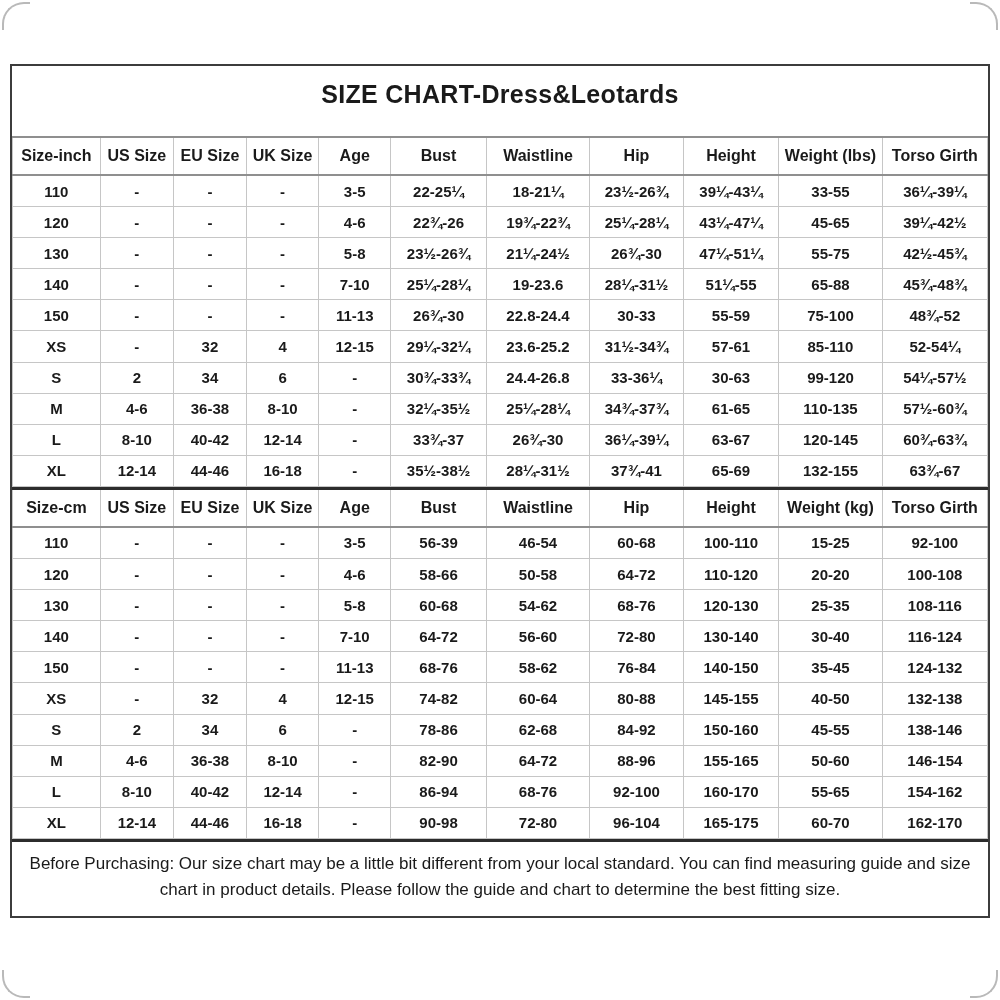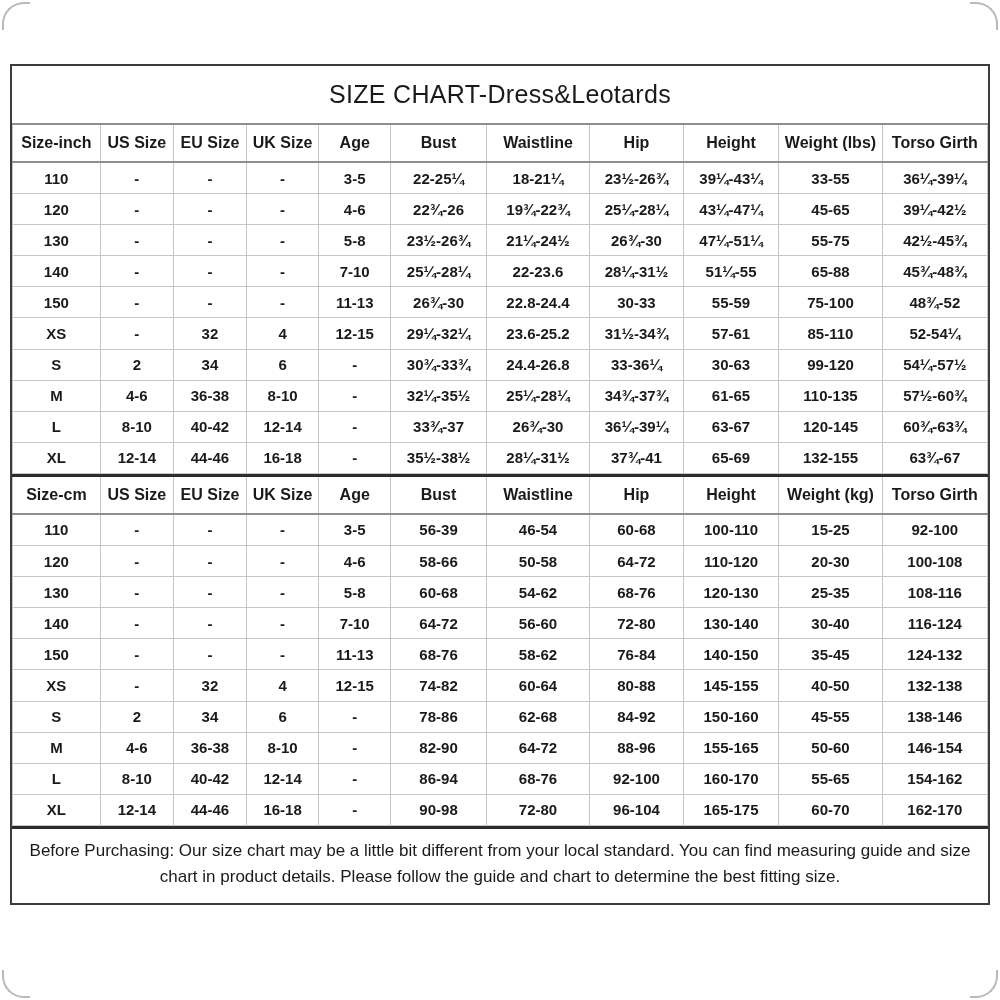--- a/index.html
+++ b/index.html
@@ -25,25 +25,25 @@
 
   .chart-box {
     position: absolute;
     left: 10px;
     top: 64px;
     width: 976px;
     border: 2px solid #3c3c3c;
     background: #fff;
   }
   .chart-title {
-    height: 57px;
+    height: 70px;
     line-height: 57px;
     text-align: center;
     font-size: 25px;
-    font-weight: 400;
+    font-weight: 700;
     letter-spacing: 0.3px;
     white-space: nowrap;
   }
   table.size-table {
     width: 100%;
     border-collapse: collapse;
     table-layout: fixed;
   }
   table.size-table th,
   table.size-table td {
@@ -168,21 +168,21 @@
           <td>55-75</td>
           <td>42½-45¾</td>
         </tr>
         <tr>
           <td>140</td>
           <td>-</td>
           <td>-</td>
           <td>-</td>
           <td>7-10</td>
           <td>25¼-28¼</td>
-          <td>22-23.6</td>
+          <td>19-23.6</td>
           <td>28¼-31½</td>
           <td>51¼-55</td>
           <td>65-88</td>
           <td>45¾-48¾</td>
         </tr>
         <tr>
           <td>150</td>
           <td>-</td>
           <td>-</td>
           <td>-</td>
@@ -308,21 +308,21 @@
         <tr>
           <td>120</td>
           <td>-</td>
           <td>-</td>
           <td>-</td>
           <td>4-6</td>
           <td>58-66</td>
           <td>50-58</td>
           <td>64-72</td>
           <td>110-120</td>
-          <td>20-30</td>
+          <td>20-20</td>
           <td>100-108</td>
         </tr>
         <tr>
           <td>130</td>
           <td>-</td>
           <td>-</td>
           <td>-</td>
           <td>5-8</td>
           <td>60-68</td>
           <td>54-62</td>

